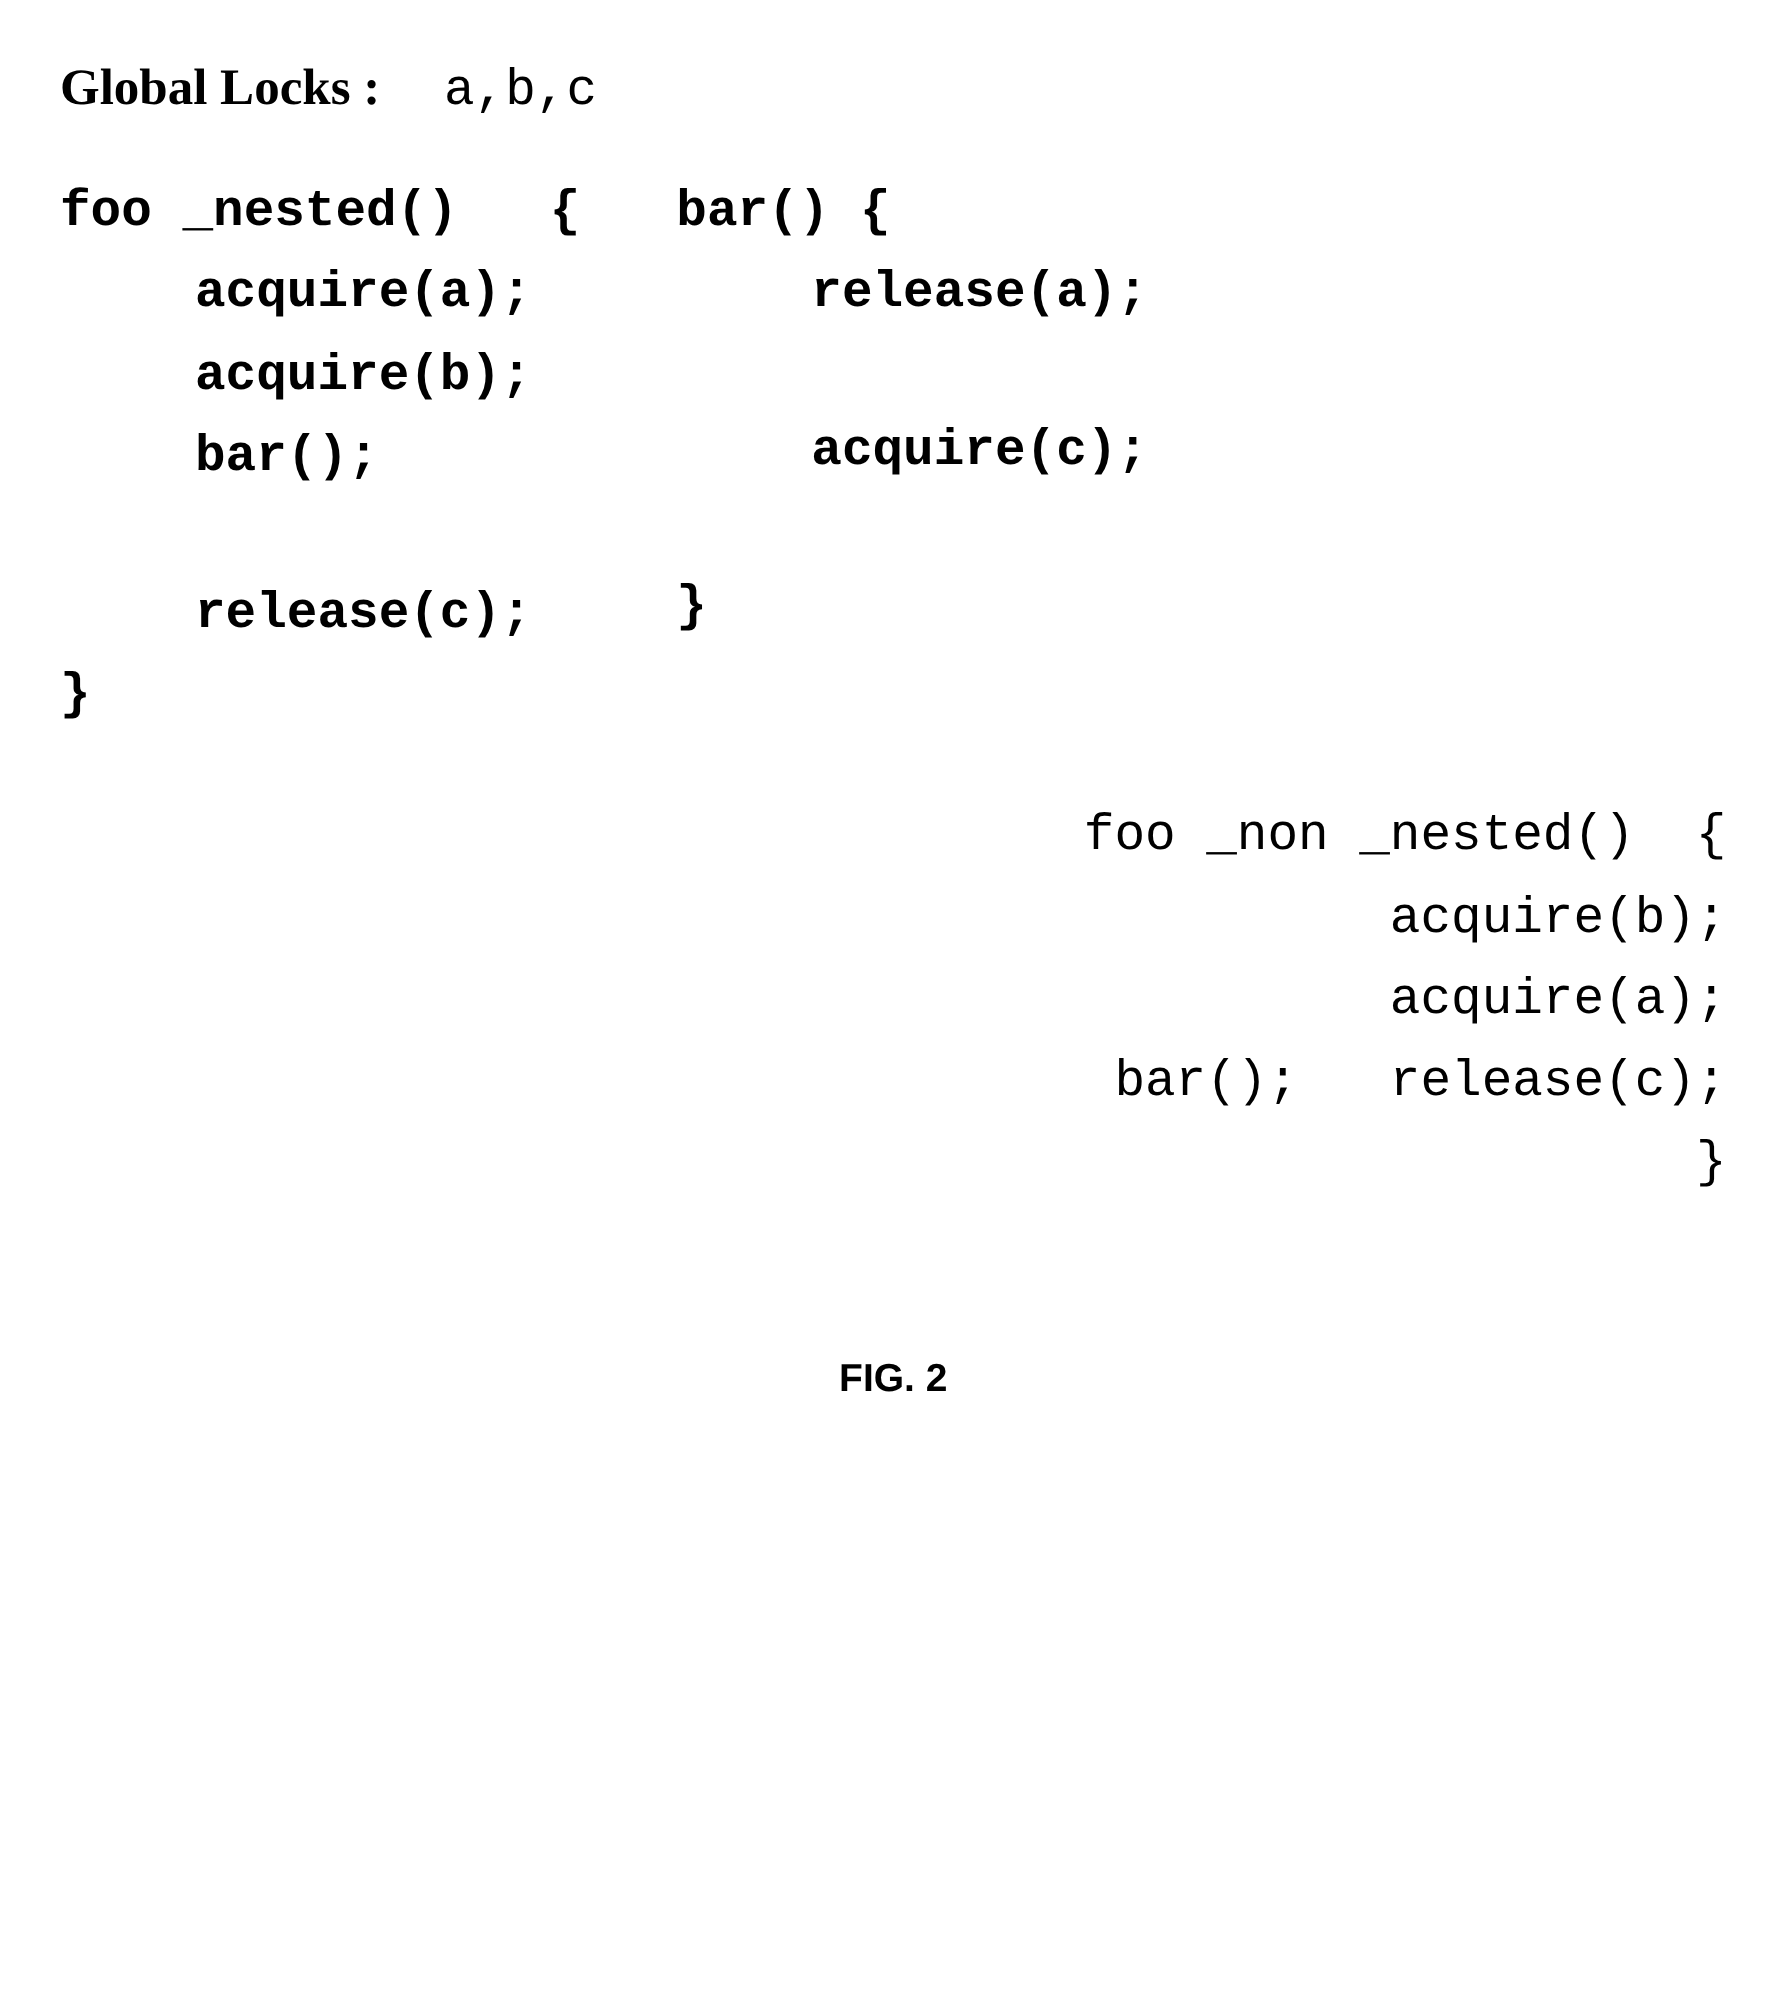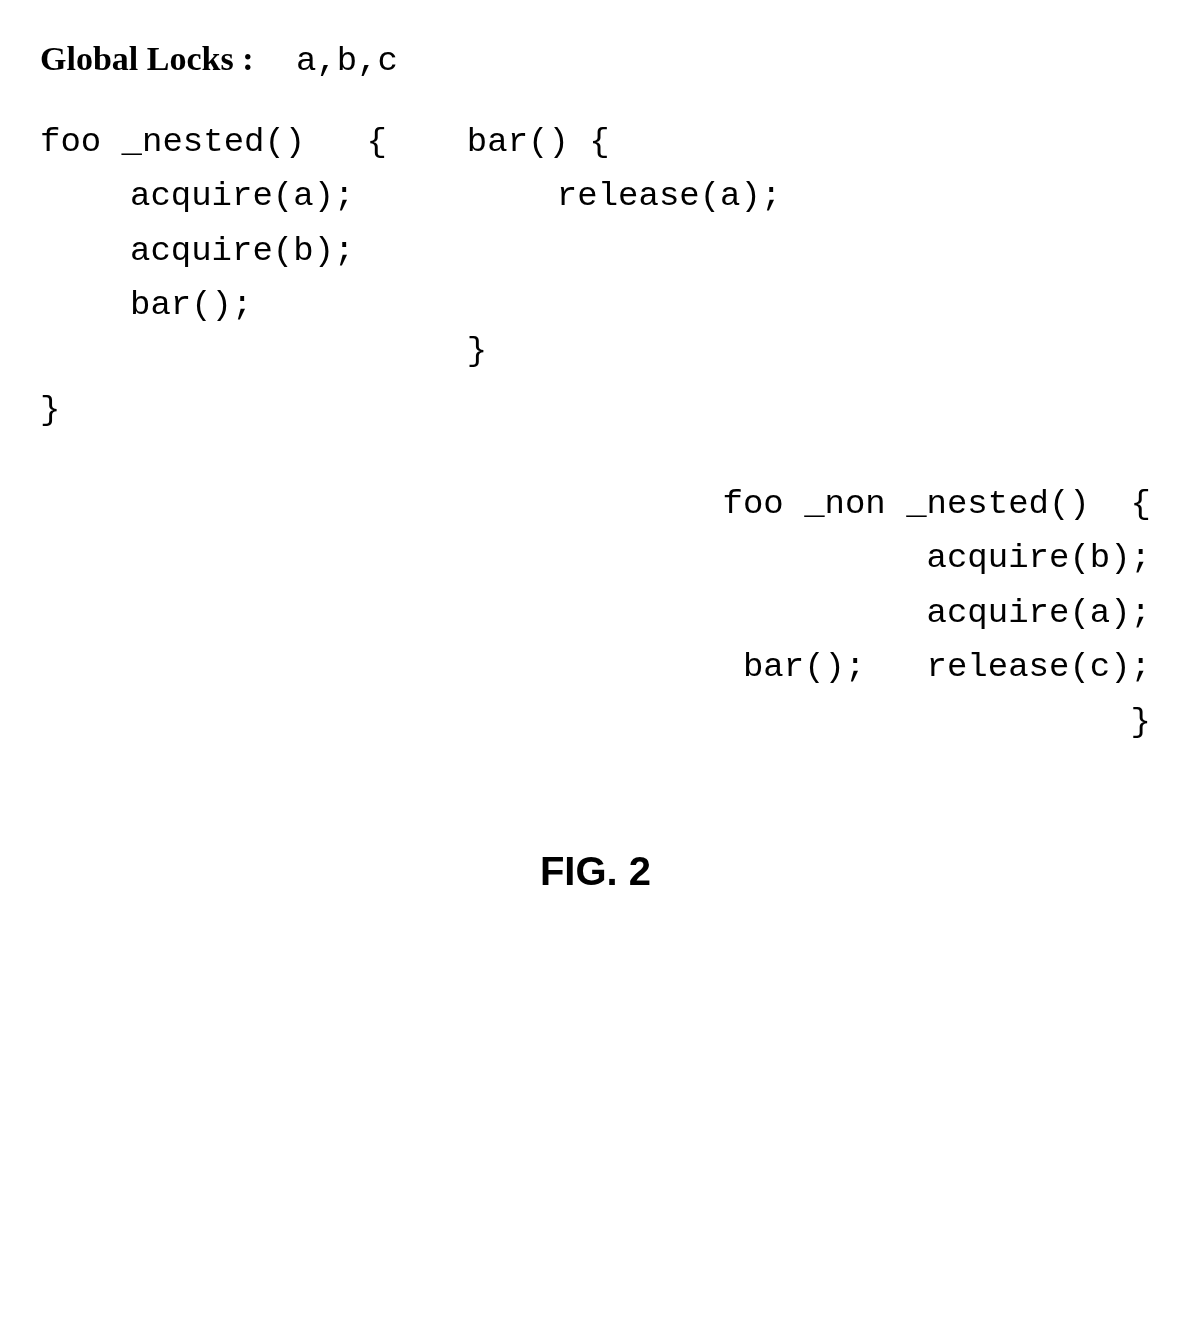--- a/index.html
+++ b/index.html
@@ -16,43 +16,44 @@
     }
     .bold {
       font-weight: bold;
     }
     .mono {
       font-family: "Courier New", Courier, monospace;
       margin-top: 11px;
     }
     .columns {
       display: flex;
-      gap: 80px;
+      gap: 64px;
       margin-bottom: 40px;
+      font-weight: bold;
     }
     .col {
       flex: 0 0 auto;
     }
     .code-line {
       font-family: "Courier New", Courier, monospace;
       white-space: pre;
       line-height: 1.6;
     }
     .indent {
       padding-left: 90px;
     }
     .block2 {
       margin-top: 10px;
       text-align: right;
     }
     .figcap {
       text-align: center;
       font-family: Arial, Helvetica, sans-serif;
       font-weight: bold;
-      font-size: 40px;
+      font-size: 26px;
       margin-top: 100px;
     }
     .spacer {
       height: 50px;
     }
   </style>
 </head>
 <body>
 
 <div class="header">
@@ -61,26 +62,28 @@
   <span class="mono">a,b,c</span>
 </div>
 
 <div class="columns">
   <div class="col">
     <div class="code-line">foo _nested()   {</div>
     <div class="code-line indent">acquire(a);</div>
     <div class="code-line indent">acquire(b);</div>
     <div class="code-line indent">bar();</div>
     <div class="spacer"></div>
+    <div class="code-line indent">release(c);</div>
     <div class="code-line">}</div>
   </div>
   <div class="col">
     <div class="code-line">bar() {</div>
     <div class="code-line indent">release(a);</div>
     <div class="spacer"></div>
+    <div class="code-line indent">acquire(c);</div>
     <div class="spacer"></div>
     <div class="code-line">}</div>
   </div>
 </div>
 
 <div class="block2">
   <div class="code-line">foo _non _nested()  {</div>
   <div class="code-line">acquire(b);</div>
   <div class="code-line">acquire(a);</div>
   <div class="code-line">bar();   release(c);</div>

